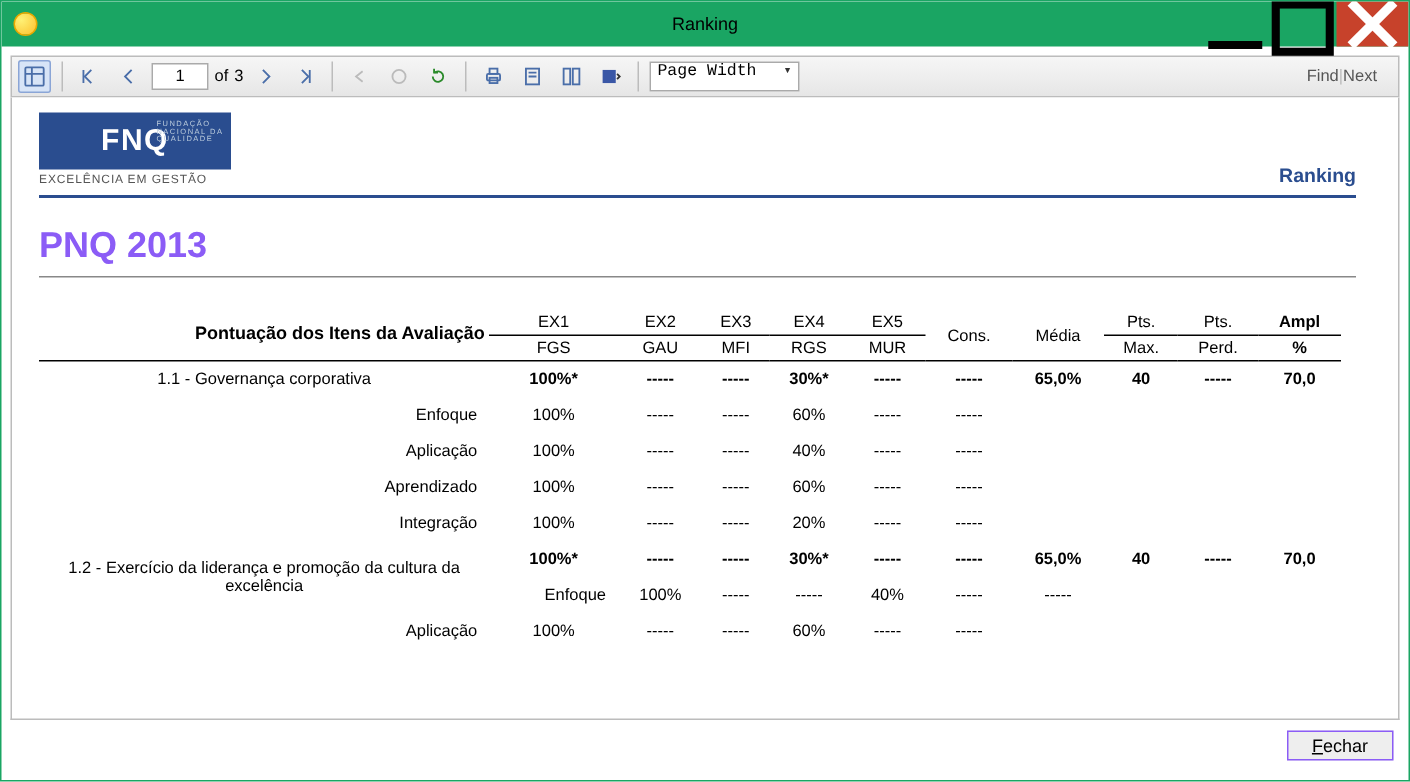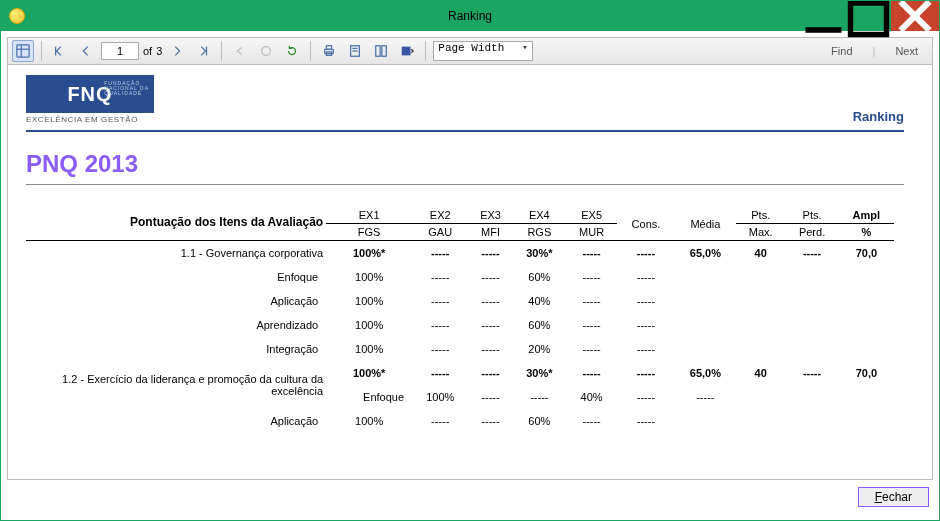--- a/index.html
+++ b/index.html
@@ -13,37 +13,37 @@
 .content-wrap { padding: 6px; height: calc(100% - 30px); display: flex; flex-direction: column; }
 .toolbar { height: 28px; background: linear-gradient(#f6f6f6, #e6e6e6); border: 1px solid #bcbcbc; display: flex; align-items: center; gap: 4px; padding: 0 4px; font-size: 11px; }
 .tool-sep { width: 1px; height: 20px; background: #bcbcbc; margin: 0 3px; }
 .tbtn { width: 22px; height: 22px; display: inline-flex; align-items: center; justify-content: center; color: #555; border-radius: 2px; }
 .tbtn svg { width: 14px; height: 14px; stroke: #4a6ea9; fill: none; stroke-width: 1.4; }
 .tbtn.active { border: 1px solid #8aa5d6; background: #d7e4f7; }
 .tbtn.disabled svg { stroke: #bbb; }
 .page-input { width: 38px; height: 18px; border: 1px solid #aaa; text-align: center; font-size: 11px; }
 .zoom-select { height: 20px; border: 1px solid #aaa; font-size: 11px; padding: 0 4px; background: #fff; display:inline-flex; align-items:flex-start; gap: 18px; font-family: Liberation Mono, monospace; }
 .zoom-select::after { content: "▾"; font-size: 9px; color: #333; }
-.find-area { margin-left: auto; display:flex; gap: 20px; color: #555; padding-right: 10px; }
+.find-area { margin-left: auto; display:flex; gap: 0; color: #555; padding-right: 10px; }
 .report-area { flex: 1; border: 1px solid #bcbcbc; border-top: none; overflow-y: scroll; overflow-x: hidden; background: #fff; position: relative; }
 .report-inner { padding: 10px 28px 10px 18px; }
 .logo-row { display: flex; align-items: flex-end; justify-content: space-between; border-bottom: 2px solid #2a4d8f; padding-bottom: 6px; }
 .logo { width: 128px; height: 38px; background: #2a4d8f; color: #fff; display:flex; align-items:center; justify-content:center; font-weight:700; font-size:20px; letter-spacing:1px; position:relative; }
 .logo-sub { position:absolute; right:5px; top:6px; font-size:5px; font-weight:400; line-height:5px; text-align:left; color:#bcd; }
 .logo-container { display:flex; flex-direction:column; }
 .logo-exc { font-size: 8px; letter-spacing: 0.6px; color: #555; margin-top: 2px; }
 .ranking-label { color: #2a4d8f; font-weight: 700; font-size: 13px; }
 .title-row { display:flex; justify-content:space-between; align-items:baseline; margin: 18px 0 22px; border-bottom: 1px solid #888; padding-bottom: 6px; }
 .title-main { color: #8b5cf6; font-size: 24px; font-weight: 700; }
 .title-right { color: #2a4d8f; font-size: 22px; font-weight: 700; }
 table.data { width: 100%; border-collapse: collapse; font-size: 11px; }
 table.data th { text-align: center; font-weight: 400; padding: 2px 3px; border-bottom: 1px solid #000; }
 table.data th.section-head { text-align: right; font-weight: 700; font-size: 12px; padding-bottom: 6px; }
 table.data td { text-align: center; padding: 6px 3px; white-space: nowrap; }
-table.data td.item-label { text-align: right; white-space: normal; width: 180px; margin-top: 20px; }
+table.data td.item-label { text-align: center; white-space: normal; width: 180px; margin-top: 20px; }
 table.data td.sublabel { text-align: right; padding-right: 8px; }
 table.data tr.main td { font-weight: 700; }
 table.data tr.main td.item-label { font-weight: 400; }
 .footer-row { height: 34px; display:flex; align-items:center; justify-content:flex-end; padding: 0 4px; }
 .close-btn { border: 1px solid #8b5cf6; background: #eee; padding: 2px 16px; font-size: 12px; }
 .close-btn .u { text-decoration: underline; }
 </style>
 </head>
 <body>
 

